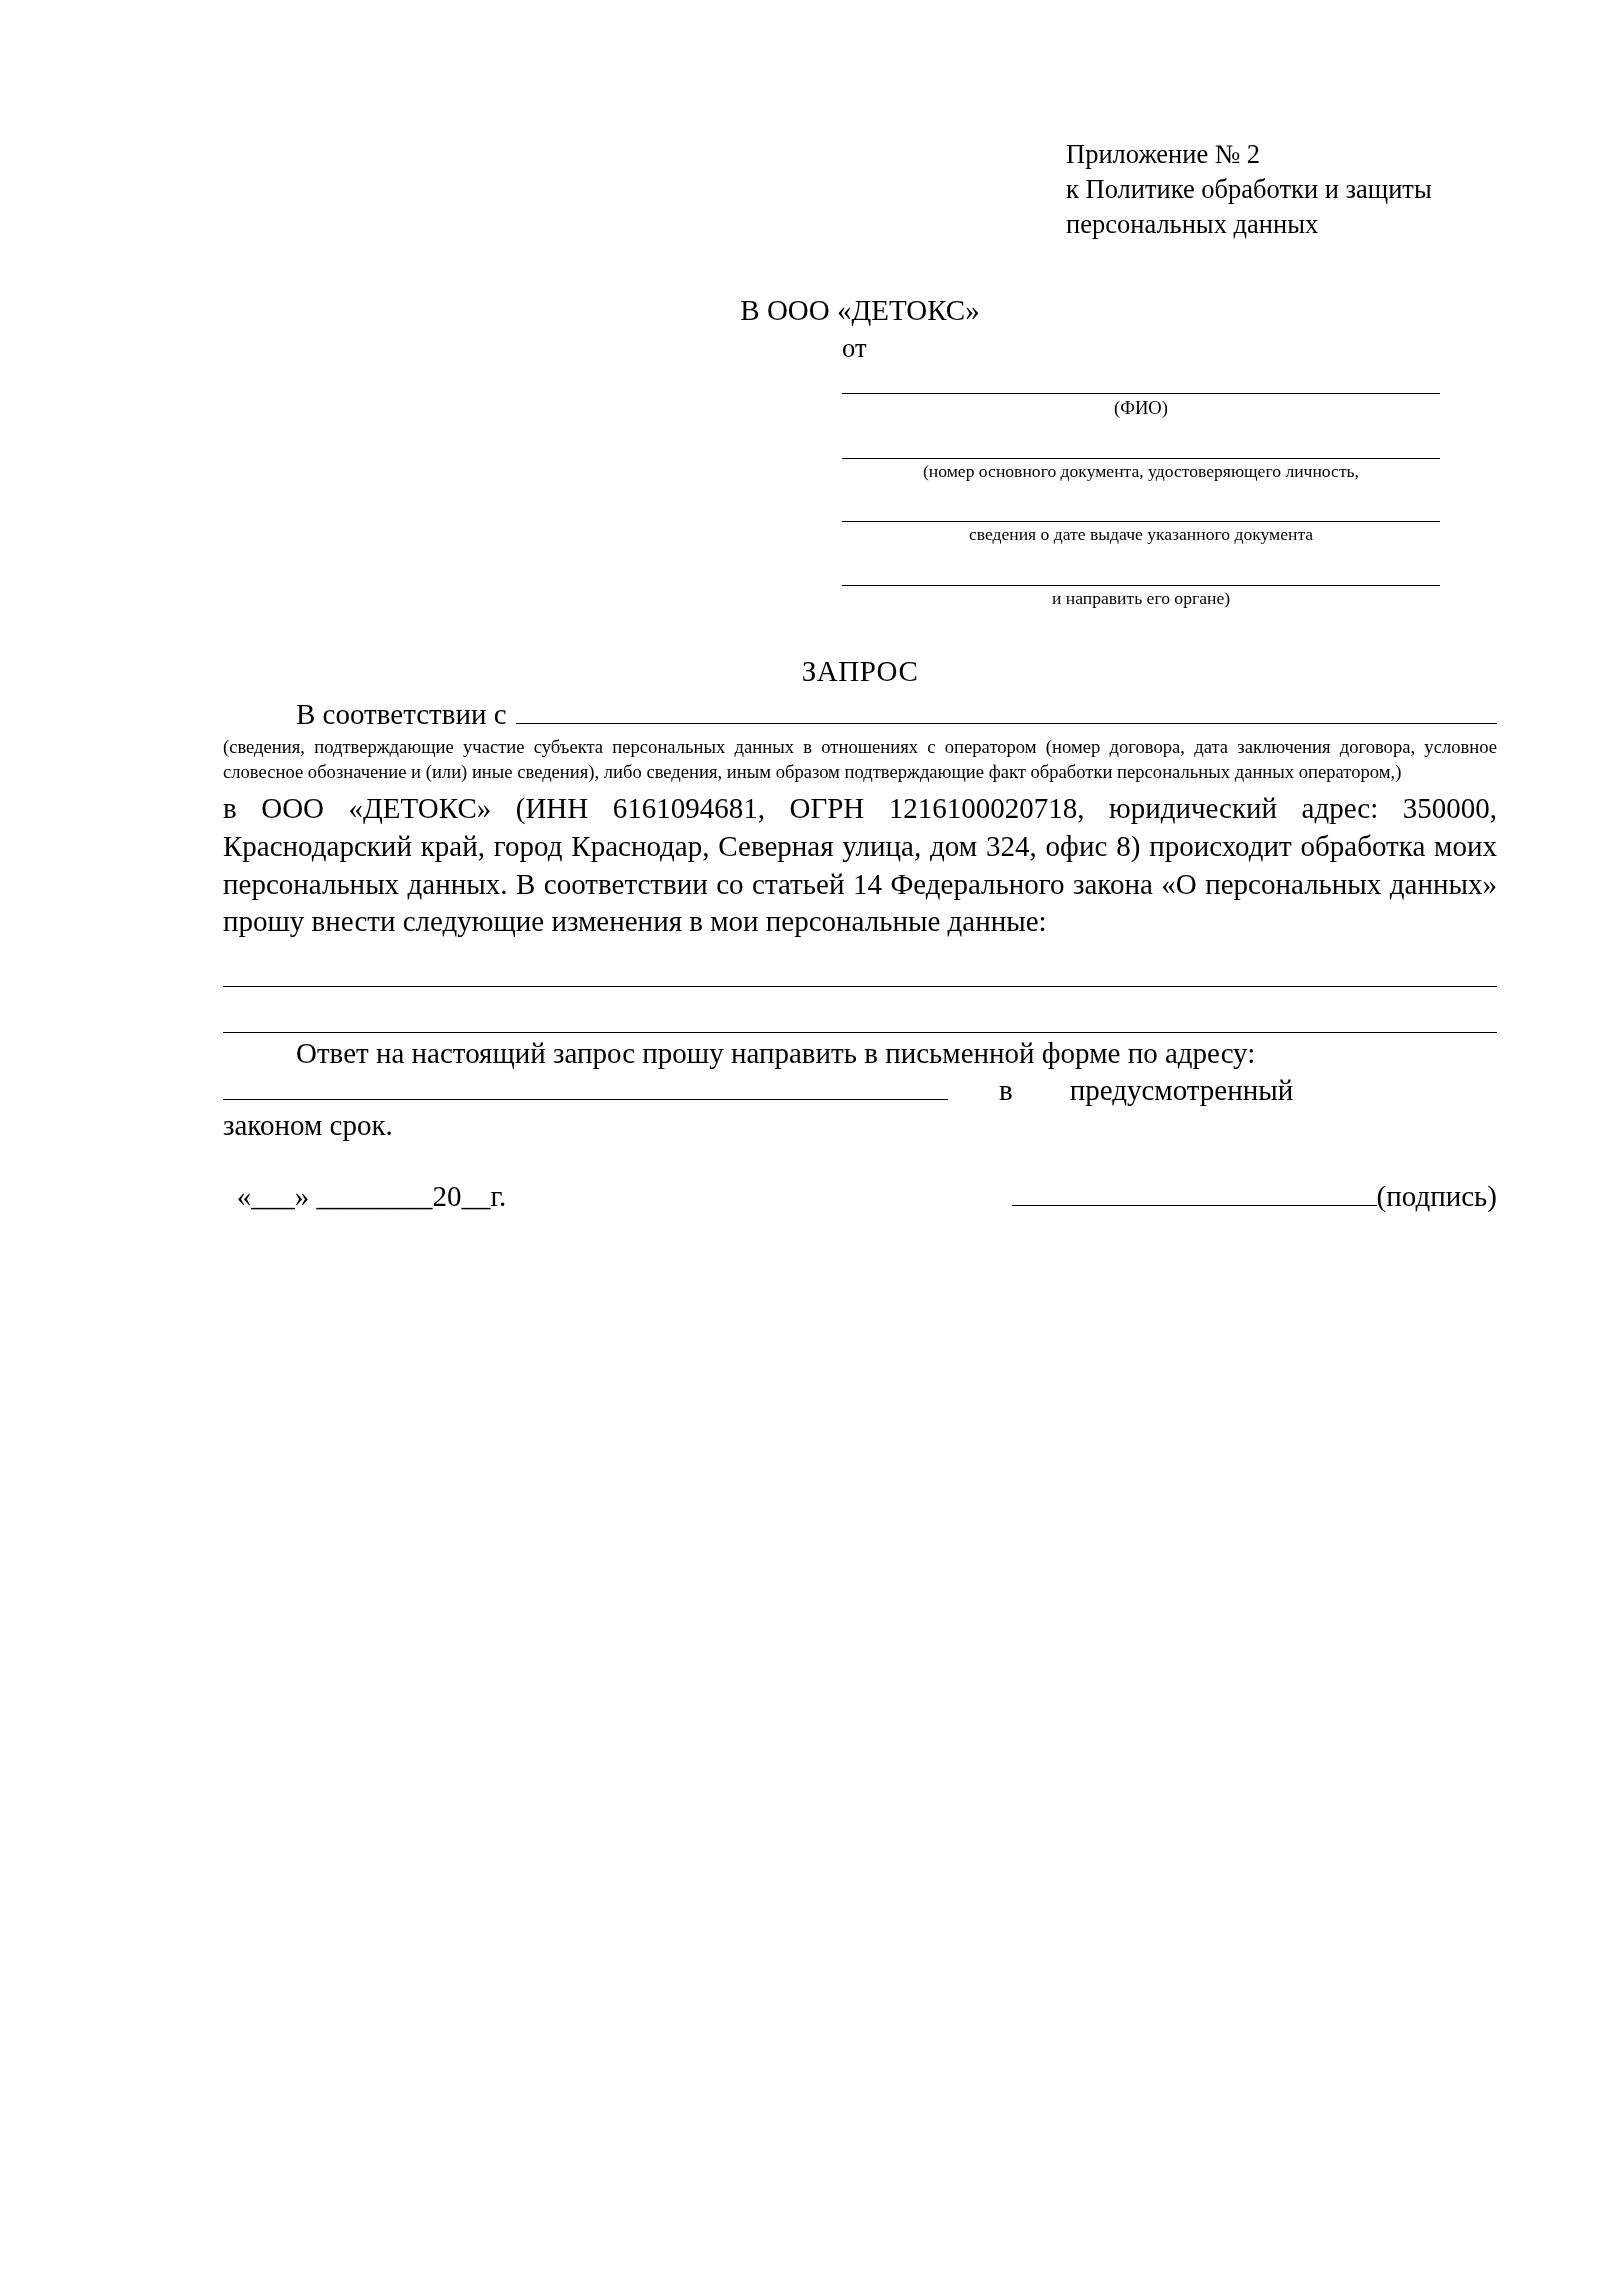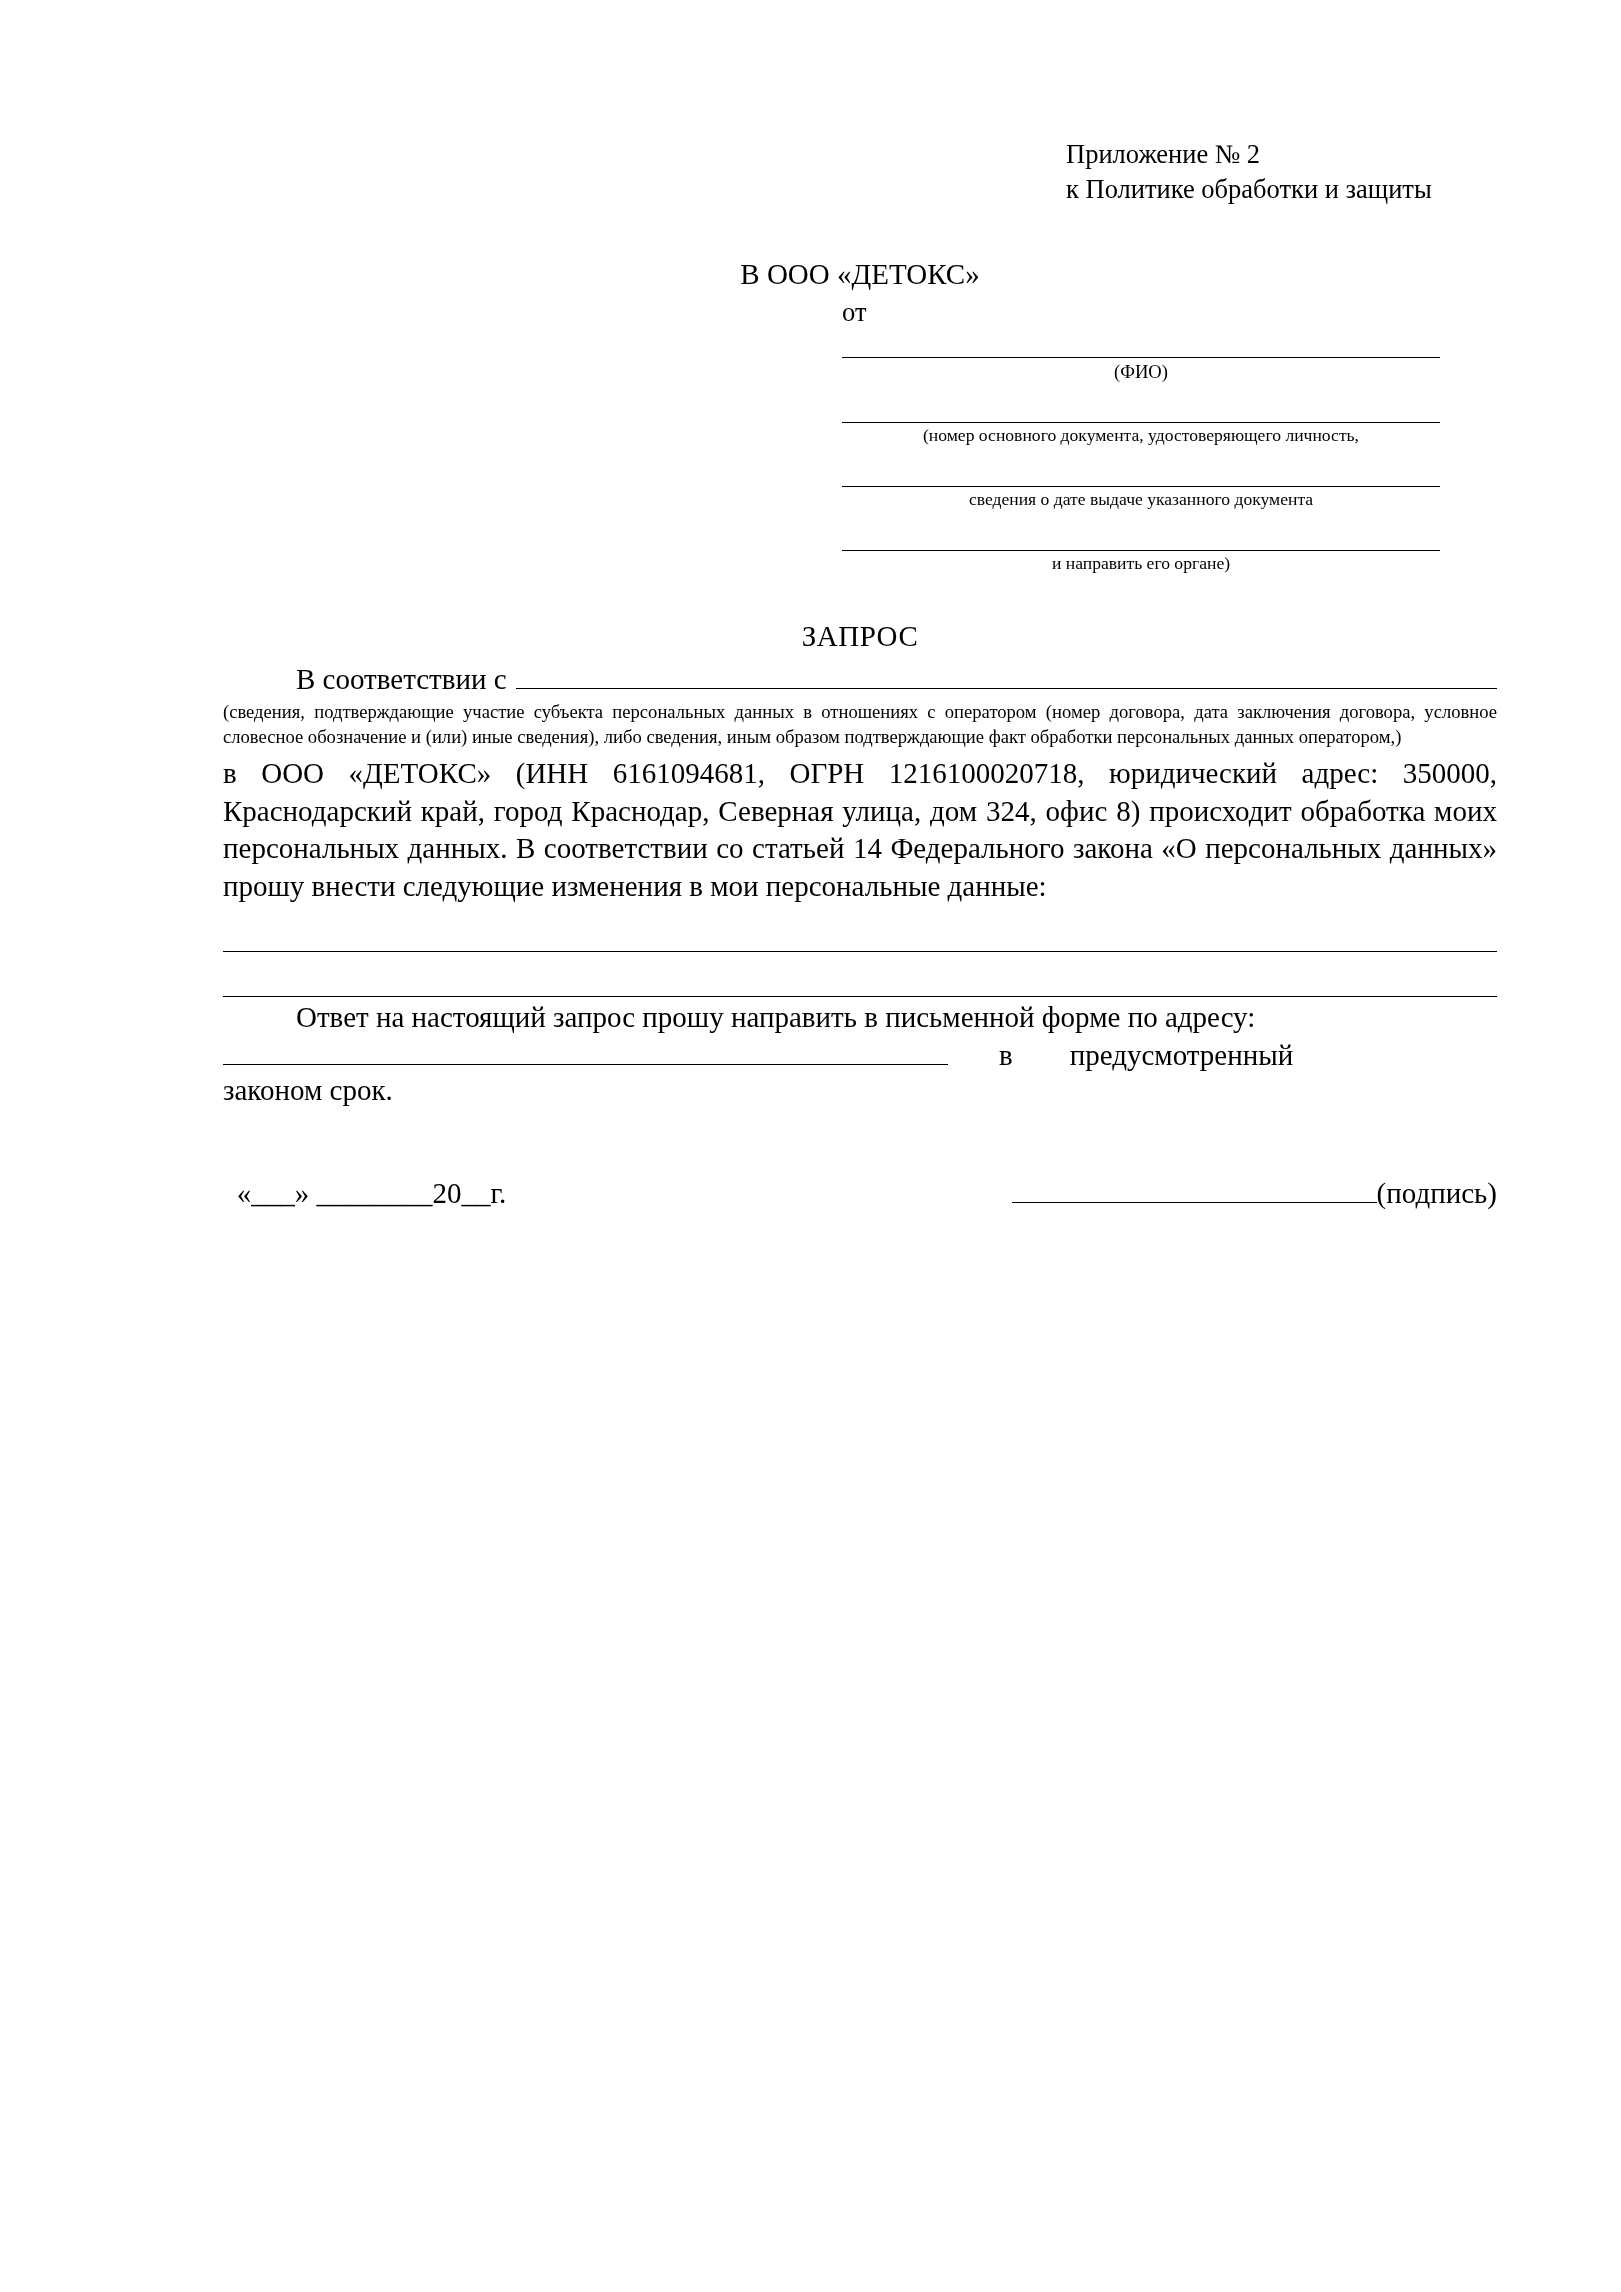--- a/index.html
+++ b/index.html
@@ -155,21 +155,21 @@
     font-size: 29px;
     margin-left: 57px;
   }
   .tail {
     font-size: 29px;
     margin-top: 2px;
   }
 
   
   .sign-row {
-    margin-top: 70px;
+    margin-top: 38px;
     display: flex;
     align-items: baseline;
     font-size: 29px;
   }
   .sign-date {
     padding-left: 13.7px;
     white-space: nowrap;
   }
   .sign-spacer {
     flex: 1;
@@ -186,20 +186,21 @@
 </style>
 </head>
 <body>
 
 <div class="page">
   <div class="content">
 
     <div class="header-block">
       <div>Приложение № 2</div>
       <div>к Политике обработки и защиты</div>
+      <div>персональных данных</div>
     </div>
 
 
     <div class="addressee">В ООО «ДЕТОКС»</div>
 
     <div class="from-row">
       <div style="width:598px; margin-right:57px;">
         <div class="from-label">от</div>
       </div>
     </div>

